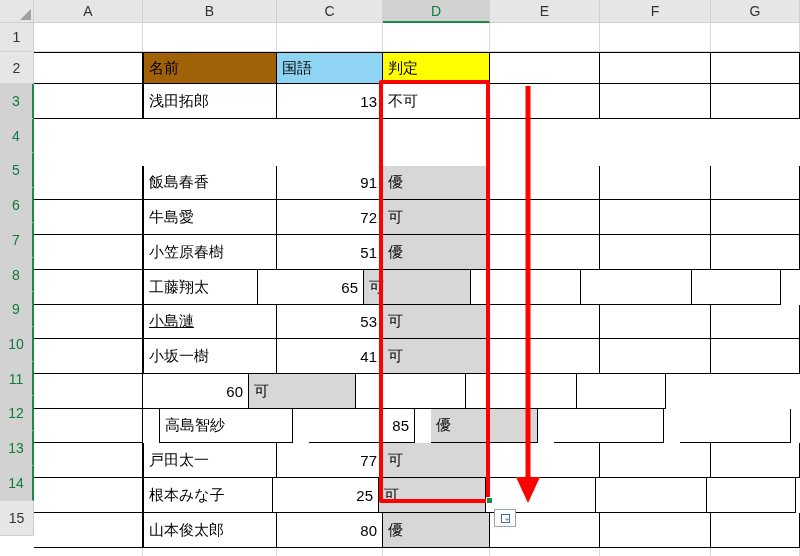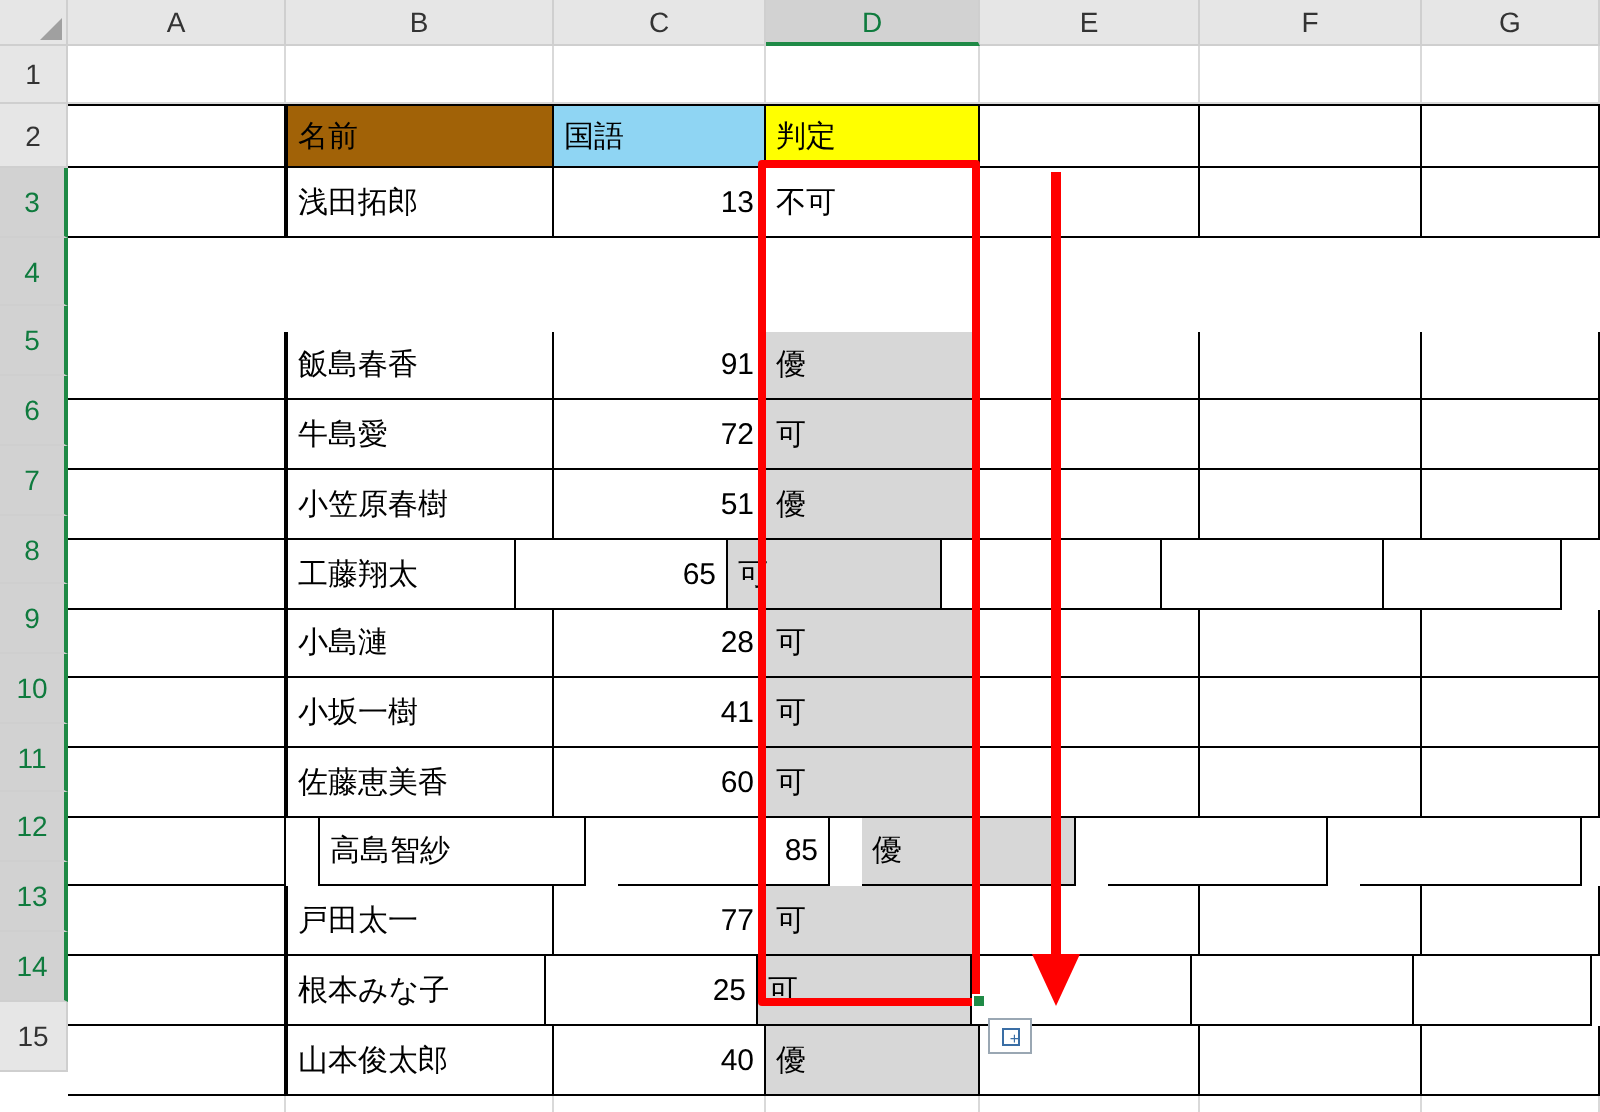--- a/index.html
+++ b/index.html
@@ -243,39 +243,38 @@
         <div class="cell" style="width: 109px; height: 35px;"></div>
         <div class="cell tblcell first-col" style="width: 115px; height: 35px; border-right: 1px solid rgb(0, 0, 0); border-bottom: 1px solid rgb(0, 0, 0); border-left: 1px solid rgb(0, 0, 0);">工藤翔太</div>
         <div class="cell tblcell num" style="width: 106px; height: 35px; border-right: 1px solid rgb(0, 0, 0); border-bottom: 1px solid rgb(0, 0, 0);">65</div>
         <div class="cell tblcell sel" style="width: 107px; height: 35px; border-right: 1px solid rgb(0, 0, 0); border-bottom: 1px solid rgb(0, 0, 0); background: rgb(215, 215, 215);">可</div>
         <div class="cell" style="width: 110px; height: 35px;"></div>
         <div class="cell" style="width: 111px; height: 35px;"></div>
         <div class="cell" style="width: 89px; height: 35px;"></div>
       </div>
       <div class="row tbl" style="height: 34px;">
         <div class="cell" style="width: 109px; height: 34px;"></div>
-        <div class="cell tblcell first-col" style="width: 134px; height: 34px; border-right: 1px solid rgb(0, 0, 0); border-bottom: 1px solid rgb(0, 0, 0); border-left: 1px solid rgb(0, 0, 0);">小島漣</div>
-        <div class="cell tblcell num" style="width: 106px; height: 34px; border-right: 1px solid rgb(0, 0, 0); border-bottom: 1px solid rgb(0, 0, 0);">28</div>
+        <div class="cell tblcell first-col" style="width: 134px; height: 34px; border-right: 1px solid rgb(0, 0, 0); border-bottom: 1px solid rgb(0, 0, 0); border-left: 1px solid rgb(0, 0, 0); text-decoration: underline;">小島漣</div>
+        <div class="cell tblcell num" style="width: 106px; height: 34px; border-right: 1px solid rgb(0, 0, 0); border-bottom: 1px solid rgb(0, 0, 0);">53</div>
         <div class="cell tblcell sel" style="width: 107px; height: 34px; border-right: 1px solid rgb(0, 0, 0); border-bottom: 1px solid rgb(0, 0, 0); background: rgb(215, 215, 215);">可</div>
         <div class="cell" style="width: 110px; height: 34px;"></div>
         <div class="cell" style="width: 111px; height: 34px;"></div>
         <div class="cell" style="width: 89px; height: 34px;"></div>
       </div>
       <div class="row tbl" style="height: 35px;">
         <div class="cell" style="width: 109px; height: 35px;"></div>
         <div class="cell tblcell first-col" style="width: 134px; height: 35px; border-right: 1px solid rgb(0, 0, 0); border-bottom: 1px solid rgb(0, 0, 0); border-left: 1px solid rgb(0, 0, 0);">小坂一樹</div>
         <div class="cell tblcell num" style="width: 106px; height: 35px; border-right: 1px solid rgb(0, 0, 0); border-bottom: 1px solid rgb(0, 0, 0);">41</div>
         <div class="cell tblcell sel" style="width: 107px; height: 35px; border-right: 1px solid rgb(0, 0, 0); border-bottom: 1px solid rgb(0, 0, 0); background: rgb(215, 215, 215);">可</div>
         <div class="cell" style="width: 110px; height: 35px;"></div>
         <div class="cell" style="width: 111px; height: 35px;"></div>
         <div class="cell" style="width: 89px; height: 35px;"></div>
       </div>
       <div class="row tbl" style="height: 35px;">
         <div class="cell" style="width: 109px; height: 35px;"></div>
-        <div class="cell tblcell first-col" style="width: 134px; height: 35px; border-right: 1px solid rgb(0, 0, 0); border-bottom: 1px solid rgb(0, 0, 0); border-left: 1px solid rgb(0, 0, 0);">佐藤恵美香</div>
         <div class="cell tblcell num" style="width: 106px; height: 35px; border-right: 1px solid rgb(0, 0, 0); border-bottom: 1px solid rgb(0, 0, 0);">60</div>
         <div class="cell tblcell sel" style="width: 107px; height: 35px; border-right: 1px solid rgb(0, 0, 0); border-bottom: 1px solid rgb(0, 0, 0); background: rgb(215, 215, 215);">可</div>
         <div class="cell" style="width: 110px; height: 35px;"></div>
         <div class="cell" style="width: 111px; height: 35px;"></div>
         <div class="cell" style="width: 89px; height: 35px;"></div>
       </div>
       <div class="row tbl" style="height: 34px; gap: 16px;">
         <div class="cell" style="width: 109px; height: 34px;"></div>
         <div class="cell tblcell first-col" style="width: 134px; height: 34px; border-right: 1px solid rgb(0, 0, 0); border-bottom: 1px solid rgb(0, 0, 0); border-left: 1px solid rgb(0, 0, 0);">高島智紗</div>
         <div class="cell tblcell num" style="width: 106px; height: 34px; border-right: 1px solid rgb(0, 0, 0); border-bottom: 1px solid rgb(0, 0, 0);">85</div>
@@ -298,21 +297,21 @@
         <div class="cell tblcell first-col" style="width: 130px; height: 35px; border-right: 1px solid rgb(0, 0, 0); border-bottom: 1px solid rgb(0, 0, 0); border-left: 1px solid rgb(0, 0, 0);">根本みな子</div>
         <div class="cell tblcell num" style="width: 106px; height: 35px; border-right: 1px solid rgb(0, 0, 0); border-bottom: 1px solid rgb(0, 0, 0);">25</div>
         <div class="cell tblcell sel" style="width: 107px; height: 35px; border-right: 1px solid rgb(0, 0, 0); border-bottom: 1px solid rgb(0, 0, 0); background: rgb(215, 215, 215);">可</div>
         <div class="cell" style="width: 110px; height: 35px;"></div>
         <div class="cell" style="width: 111px; height: 35px;"></div>
         <div class="cell" style="width: 89px; height: 35px;"></div>
       </div>
       <div class="row tbl" style="height: 35px;">
         <div class="cell" style="width: 109px; height: 35px;"></div>
         <div class="cell tblcell first-col" style="width: 134px; height: 35px; border-right: 1px solid rgb(0, 0, 0); border-bottom: 1px solid rgb(0, 0, 0); border-left: 1px solid rgb(0, 0, 0);">山本俊太郎</div>
-        <div class="cell tblcell num" style="width: 106px; height: 35px; border-right: 1px solid rgb(0, 0, 0); border-bottom: 1px solid rgb(0, 0, 0);">40</div>
+        <div class="cell tblcell num" style="width: 106px; height: 35px; border-right: 1px solid rgb(0, 0, 0); border-bottom: 1px solid rgb(0, 0, 0);">80</div>
         <div class="cell tblcell sel" style="width: 107px; height: 35px; border-right: 1px solid rgb(0, 0, 0); border-bottom: 1px solid rgb(0, 0, 0); background: rgb(215, 215, 215);">優</div>
         <div class="cell" style="width: 110px; height: 35px;"></div>
         <div class="cell" style="width: 111px; height: 35px;"></div>
         <div class="cell" style="width: 89px; height: 35px;"></div>
       </div>
       <div class="row" style="height: 35px;">
         <div class="cell" style="width: 109px; height: 35px;"></div>
         <div class="cell" style="width: 134px; height: 35px;"></div>
         <div class="cell" style="width: 106px; height: 35px;"></div>
         <div class="cell" style="width: 107px; height: 35px;"></div>

